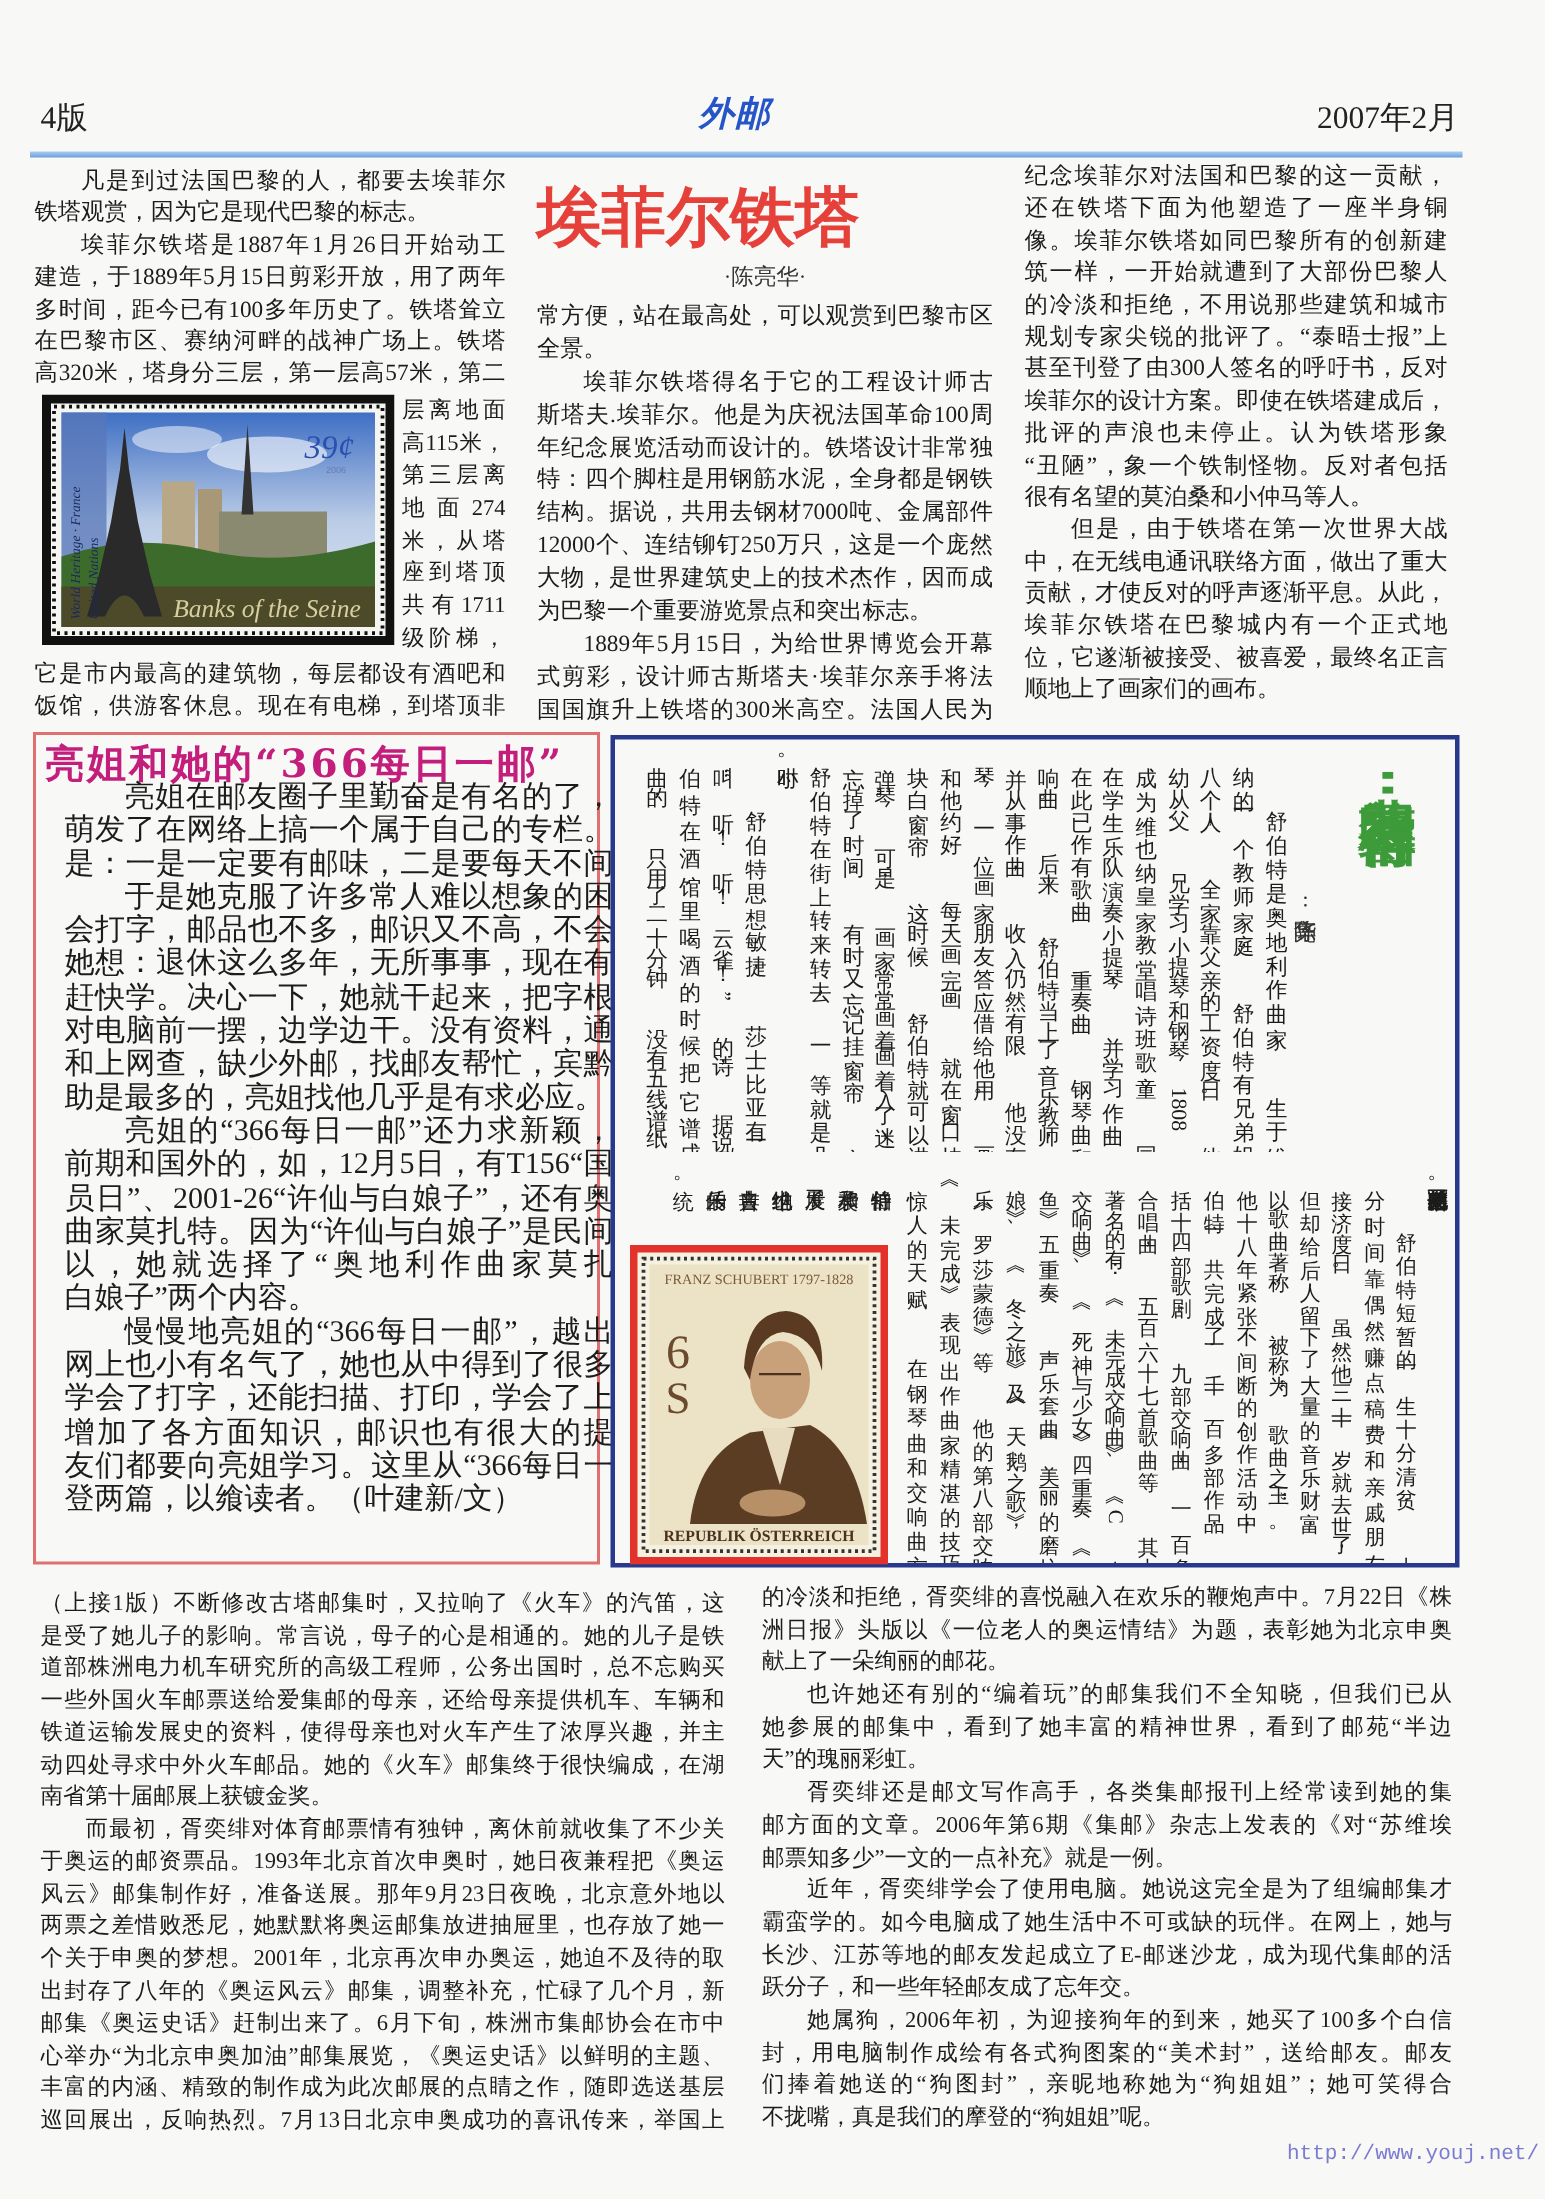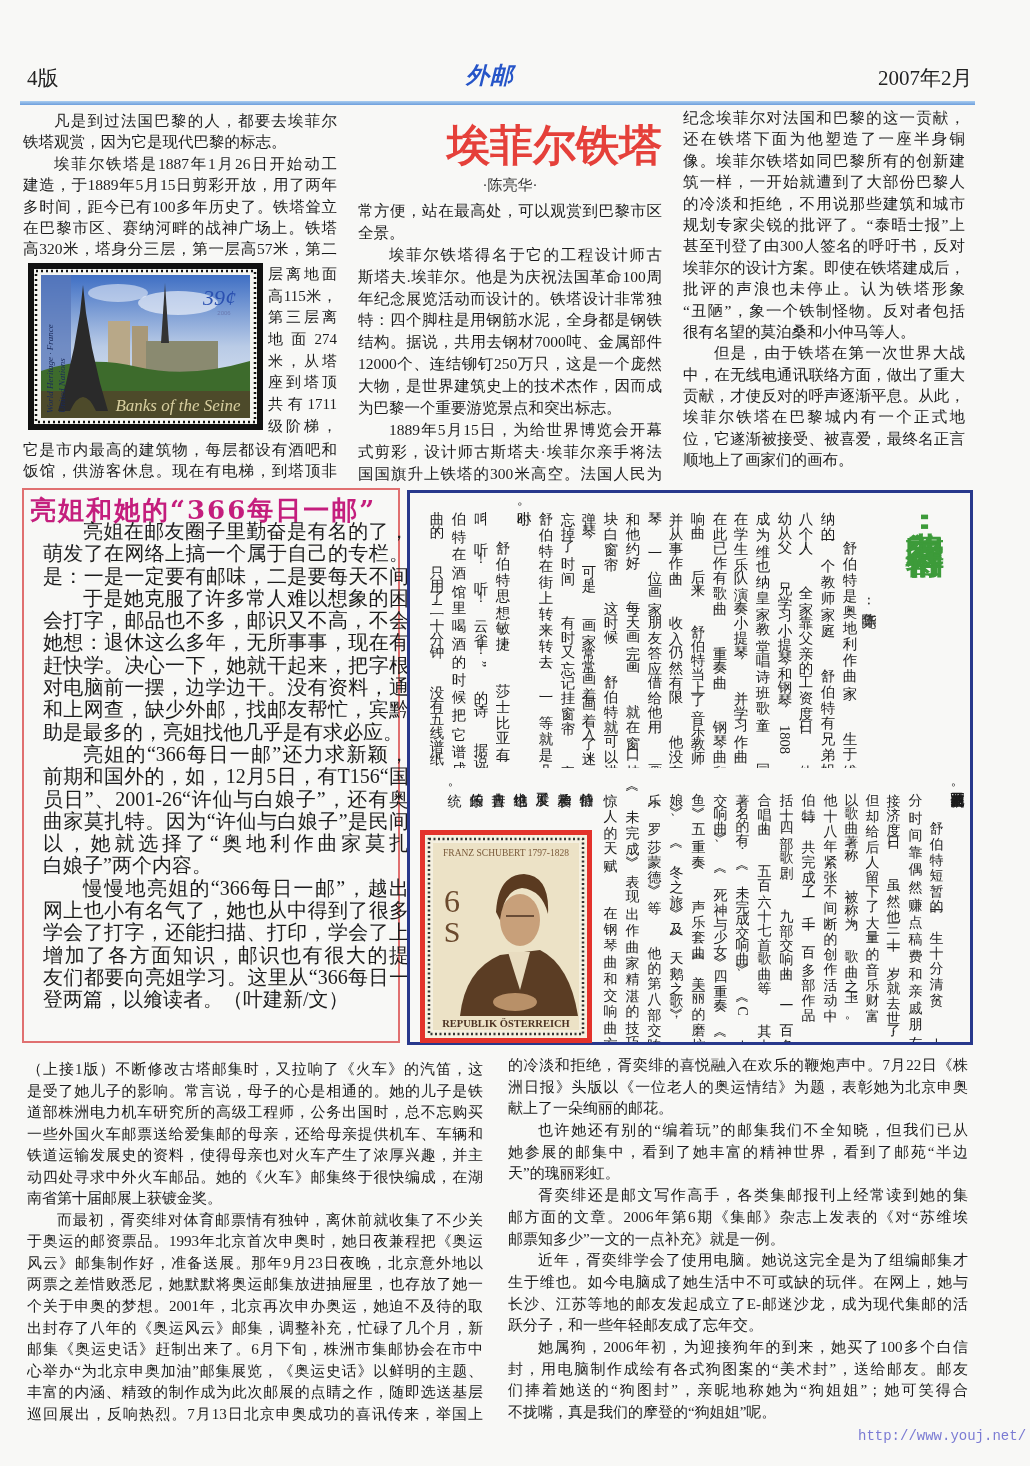--- a/index.html
+++ b/index.html
@@ -13,21 +13,21 @@
   .col .ln {
     display:block; height:var(--lh); line-height:var(--lh); overflow:hidden;
     text-align:justify; text-align-last:justify; white-space:normal;
   }
   .col .ln.e { text-align:left; text-align-last:left; }
   .col .ln.i { text-indent:2em; }
   .hdr-page { left:27px; top:64px; font-size:21px; color:#222; }
   .hdr-title { left:466px; top:60px; font-size:23px; font-weight:bold; font-style:italic; color:#2655c8; font-family:"DejaVu Sans",sans-serif; letter-spacing:1px; }
   .hdr-date { left:850px; top:64px; font-size:21px; color:#222;margin-left:28px; }
   .rule { left:20px; top:101px; width:955px; height:4px; background:linear-gradient(#a9cdf0,#6d9fdc); }
-  .e-title { left:358px; top:120px; width:304px; text-align:right; font-size:43px; line-height:50px; color:#e5403a; font-family:"DejaVu Sans",sans-serif; font-weight:bold; }
+  .e-title { left:358px; top:120px; width:304px; text-align:left; font-size:43px; line-height:50px; color:#e5403a; font-family:"DejaVu Sans",sans-serif; font-weight:bold; }
   .e-author { left:358px; top:176px; width:304px; text-align:center; font-size:15px; line-height:18px; color:#333; }
   .stamp1 { left:28px; top:263px; width:235px; height:195px; }
   .box-l { left:22px; top:488px; width:378px; height:555px; box-sizing:border-box; border:2px solid #e07070; }
   .l-title { left:6px; top:4px; font-size:26px; line-height:32px; font-weight:bold; color:#c41e7d; letter-spacing:2px; white-space:nowrap; font-family:"DejaVu Serif",serif; }
   .box-r { left:407px; top:490px; width:566px; height:555px; box-sizing:border-box; border:3px solid #28388c; }
   .vc { position:absolute; writing-mode:vertical-rl; width:22px; line-height:22px; overflow:hidden; text-align:justify; text-align-last:justify; }
   .vc.e { text-align:start; text-align-last:start; }
   .vc.i { text-indent:2em; }
   .vc.up { top:7px; height:268px; font-size:14.5px; }
   .vc.lo { top:289px; height:260px; font-size:14px; }
@@ -264,21 +264,21 @@
   <div class="ln">的冷淡和拒绝，胥奕绯的喜悦融入在欢乐的鞭炮声中。7月22日《株</div>
   <div class="ln">洲日报》头版以《一位老人的奥运情结》为题，表彰她为北京申奥</div>
   <div class="ln e">献上了一朵绚丽的邮花。</div>
   <div class="ln i">也许她还有别的“编着玩”的邮集我们不全知晓，但我们已从</div>
   <div class="ln">她参展的邮集中，看到了她丰富的精神世界，看到了邮苑“半边</div>
   <div class="ln e">天”的瑰丽彩虹。</div>
   <div class="ln i">胥奕绯还是邮文写作高手，各类集邮报刊上经常读到她的集</div>
   <div class="ln">邮方面的文章。2006年第6期《集邮》杂志上发表的《对“苏维埃</div>
   <div class="ln e">邮票知多少”一文的一点补充》就是一例。</div>
   <div class="ln i">近年，胥奕绯学会了使用电脑。她说这完全是为了组编邮集才</div>
-  <div class="ln">生于维也。如今电脑成了她生活中不可或缺的玩伴。在网上，她与</div>
+  <div class="ln">霸蛮学的。如今电脑成了她生活中不可或缺的玩伴。在网上，她与</div>
   <div class="ln">长沙、江苏等地的邮友发起成立了E-邮迷沙龙，成为现代集邮的活</div>
   <div class="ln e">跃分子，和一些年轻邮友成了忘年交。</div>
   <div class="ln i">她属狗，2006年初，为迎接狗年的到来，她买了100多个白信</div>
   <div class="ln">封，用电脑制作成绘有各式狗图案的“美术封”，送给邮友。邮友</div>
   <div class="ln">们捧着她送的“狗图封”，亲昵地称她为“狗姐姐”；她可笑得合</div>
   <div class="ln e">不拢嘴，真是我们的摩登的“狗姐姐”呢。</div>
 </div>
 
 <div class="abs footer-url">http://www.youj.net/</div>
 

